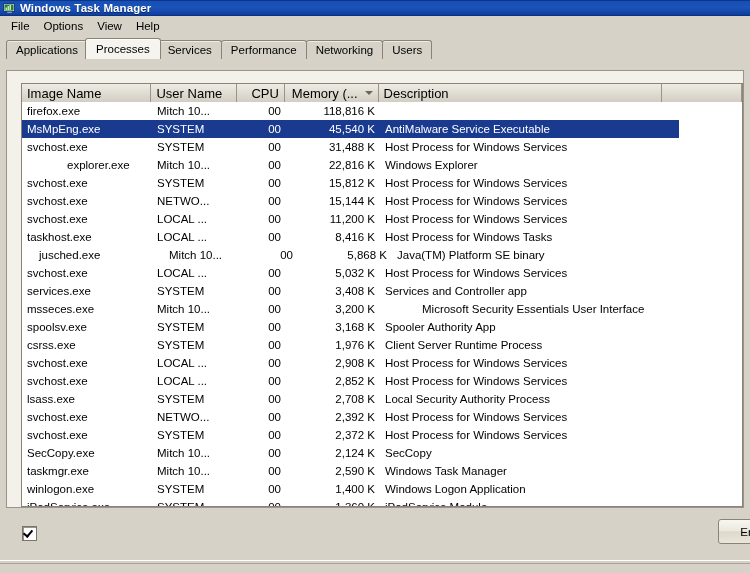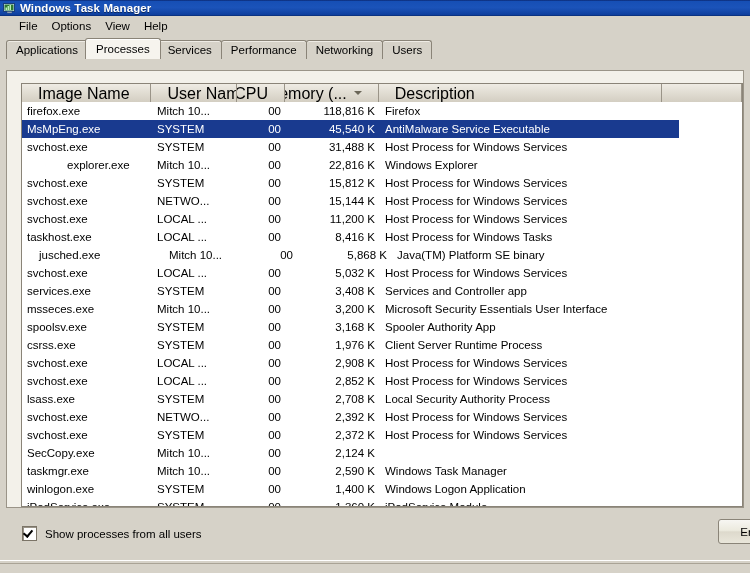--- a/index.html
+++ b/index.html
@@ -14,21 +14,21 @@
   .titlebar{
     height:16px;width:750px;
     background:linear-gradient(to bottom,#0a246a 0%,#164fb5 8%,#1b53b9 48%,#0e3f9e 92%,#072a6e 100%);
     display:flex;align-items:center;padding-left:3px;box-sizing:border-box;
   }
   .tb-icon{width:13px;height:13px;position:relative;flex:0 0 auto;margin-right:4px;}
   .tb-title{color:#fff;font-weight:bold;font-size:11.5px;letter-spacing:.1px;white-space:nowrap;
             text-shadow:0 1px 0 rgba(0,0,0,.45);}
 
   
-  .menubar{height:20px;display:flex;align-items:center;padding-left:6px;background:#d6d2c8;margin-left:8px;}
+  .menubar{height:20px;display:flex;align-items:center;padding-left:6px;background:#d6d2c8;}
   .menu-item{padding:2px 9px 2px 5px;font-size:11.5px;color:#000;cursor:default;white-space:nowrap;}
 
   
   .tabstrip{position:relative;height:21px;margin:2px 0 0 6px;display:flex;align-items:flex-end;}
   .tab{
     height:18px;line-height:18px;padding:0 9px;font-size:11.5px;
     background:#d6d2c8;border:1px solid #8a8478;border-bottom:none;
     border-radius:3px 3px 0 0;margin-right:-1px;position:relative;color:#000;
     box-shadow:inset 0 1px 0 #efece5;
   }
@@ -47,23 +47,23 @@
 
   .listwrap{
     position:absolute;left:14px;top:12px;width:722px;height:424px;
     background:#fff;border:1px solid #8a8478;box-sizing:border-box;overflow:hidden;
   }
 
   
   .hdr{height:18px;display:flex;background:#d6d2c8;
        border-bottom:1px solid #9a9488;box-sizing:border-box;}
   .hc{
-    position:relative;height:18px;line-height:17px;font-size:16px;color:#000;
+    position:relative;height:18px;line-height:17px;font-size:13px;color:#000;
     background:linear-gradient(to bottom,#efece4 0%,#e2ded4 45%,#d3cec2 100%);
-    border-right:1px solid #9a9488;box-sizing:border-box;padding:0 16px;
+    border-right:1px solid #9a9488;box-sizing:border-box;padding:0 5px;
     display:flex;align-items:center;white-space:nowrap;overflow:hidden;
   }
   .hc.num{justify-content:flex-end;}
   .hc .sortarrow{
     margin-left:7px;width:0;height:0;border-left:4px solid transparent;
     border-right:4px solid transparent;border-top:4px solid #6b6658;flex:0 0 auto;
   }
 
   
   .rows{position:absolute;left:0;top:18px;right:0;bottom:0;background:#fff;}
@@ -153,21 +153,20 @@
             <span></span>
           </div>
         </div>
 
       <div class="rows" id="rows">
           <div class="row">
             <div class="cell" style="width: 130px;">firefox.exe</div>
             <div class="cell" style="width: 86px;">Mitch 10...</div>
             <div class="cell num" style="width: 48px;">00</div>
             <div class="cell num" style="width: 94px;">118,816 K</div>
-            <div class="cell" style="width: 285px;">Firefox</div>
           </div>
           <div class="row sel">
             <div class="cell" style="width: 130px;">MsMpEng.exe</div>
             <div class="cell" style="width: 86px;">SYSTEM</div>
             <div class="cell num" style="width: 48px;">00</div>
             <div class="cell num" style="width: 94px;">45,540 K</div>
             <div class="cell" style="width: 285px;">AntiMalware Service Executable</div>
           </div>
           <div class="row">
             <div class="cell" style="width: 130px;">svchost.exe</div>
@@ -230,21 +229,21 @@
             <div class="cell" style="width: 86px;">SYSTEM</div>
             <div class="cell num" style="width: 48px;">00</div>
             <div class="cell num" style="width: 94px;">3,408 K</div>
             <div class="cell" style="width: 285px;">Services and Controller app</div>
           </div>
           <div class="row">
             <div class="cell" style="width: 130px;">msseces.exe</div>
             <div class="cell" style="width: 86px;">Mitch 10...</div>
             <div class="cell num" style="width: 48px;">00</div>
             <div class="cell num" style="width: 94px;">3,200 K</div>
-            <div class="cell" style="width: 285px;">Microsoft Security Essentials User Interface</div>
+            <div class="cell" style="width: 285px; margin-left: 37px;">Microsoft Security Essentials User Interface</div>
           </div>
           <div class="row">
             <div class="cell" style="width: 130px;">spoolsv.exe</div>
             <div class="cell" style="width: 86px;">SYSTEM</div>
             <div class="cell num" style="width: 48px;">00</div>
             <div class="cell num" style="width: 94px;">3,168 K</div>
             <div class="cell" style="width: 285px;">Spooler Authority App</div>
           </div>
           <div class="row">
             <div class="cell" style="width: 130px;">csrss.exe</div>
@@ -286,20 +285,21 @@
             <div class="cell" style="width: 86px;">SYSTEM</div>
             <div class="cell num" style="width: 48px;">00</div>
             <div class="cell num" style="width: 94px;">2,372 K</div>
             <div class="cell" style="width: 285px;">Host Process for Windows Services</div>
           </div>
           <div class="row">
             <div class="cell" style="width: 130px;">SecCopy.exe</div>
             <div class="cell" style="width: 86px;">Mitch 10...</div>
             <div class="cell num" style="width: 48px;">00</div>
             <div class="cell num" style="width: 94px;">2,124 K</div>
+            <div class="cell" style="width: 285px;">SecCopy</div>
           </div>
           <div class="row">
             <div class="cell" style="width: 130px;">taskmgr.exe</div>
             <div class="cell" style="width: 86px;">Mitch 10...</div>
             <div class="cell num" style="width: 48px;">00</div>
             <div class="cell num" style="width: 94px;">2,590 K</div>
             <div class="cell" style="width: 285px;">Windows Task Manager</div>
           </div>
           <div class="row">
             <div class="cell" style="width: 130px;">winlogon.exe</div>
@@ -318,19 +318,18 @@
         </div>
 
     </div>
   </div>
 
   <div class="bottombar">
     <div class="chkline">
       <span class="chkbox">
         <span class="tick" id="tick"></span>
       </span>
-      <span class="chklabel">Show processes from all users</span>
     </div>
     <div class="endbtn">End P</div>
     <div class="gripbar"></div>
   </div>
 
 </div>
 
 </body></html>

